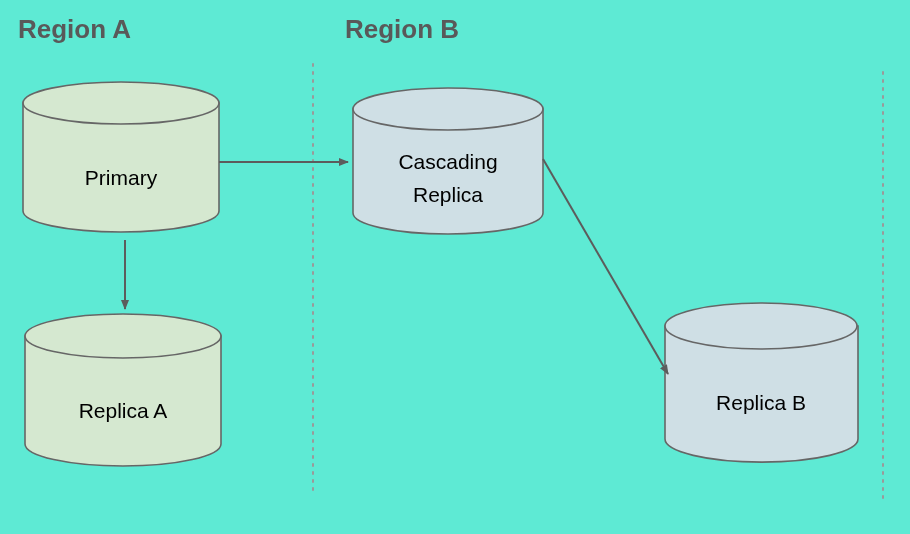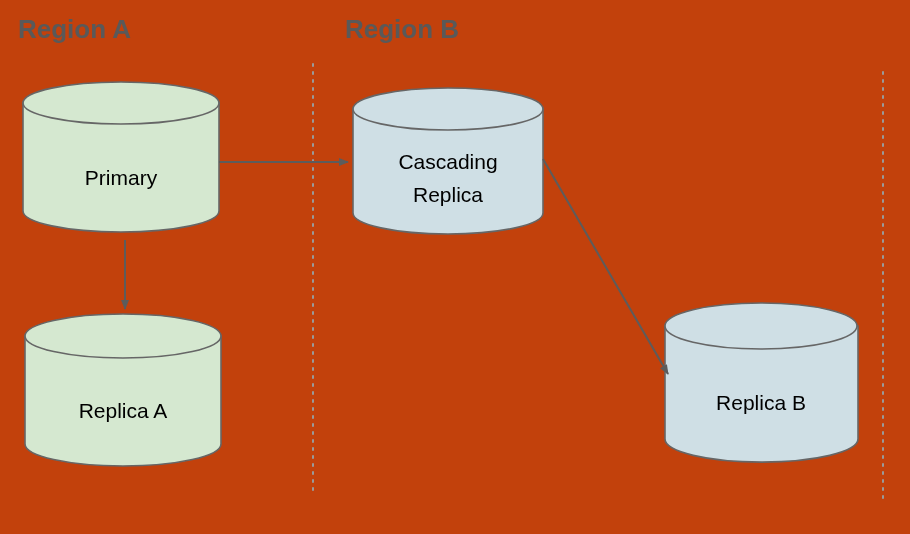--- a/index.html
+++ b/index.html
@@ -8,21 +8,21 @@
     padding: 0;
     background: #ffffff;
   }
   body {
     font-family: "Liberation Sans", sans-serif;
   }
   #canvas {
     position: relative;
     width: 910px;
     height: 534px;
-    background: #c2410c;
+    background: #5eead4;
     overflow: hidden;
   }
   #diagram-svg {
     position: absolute;
     left: 0;
     top: 0;
     width: 910px;
     height: 534px;
   }
   .region-label {

